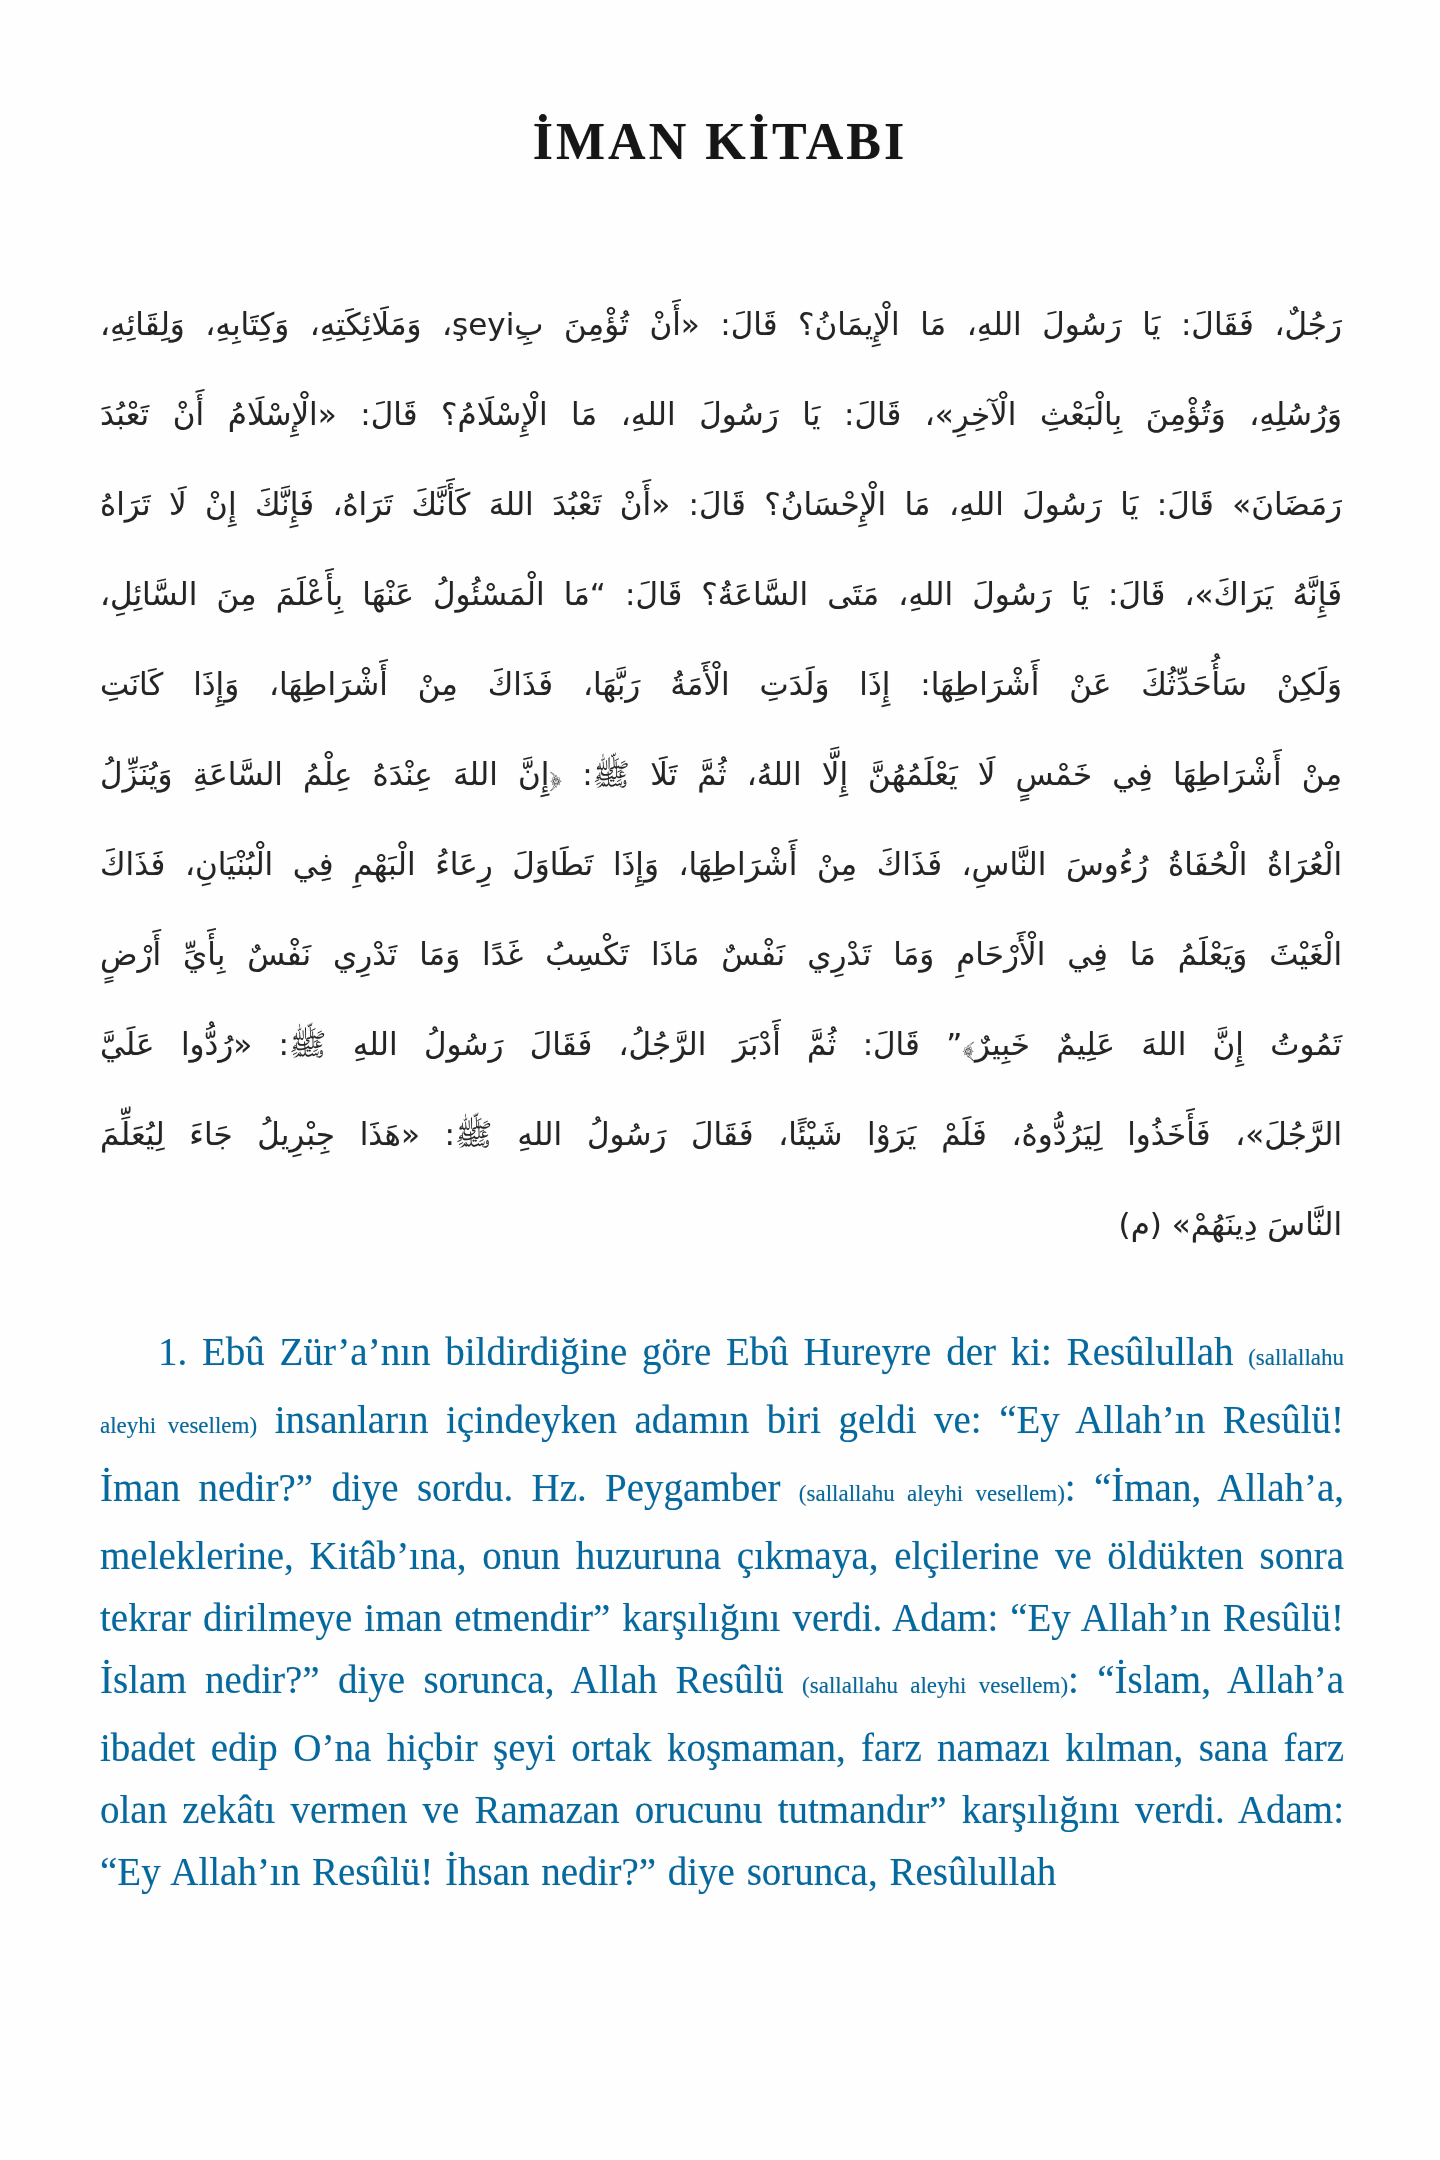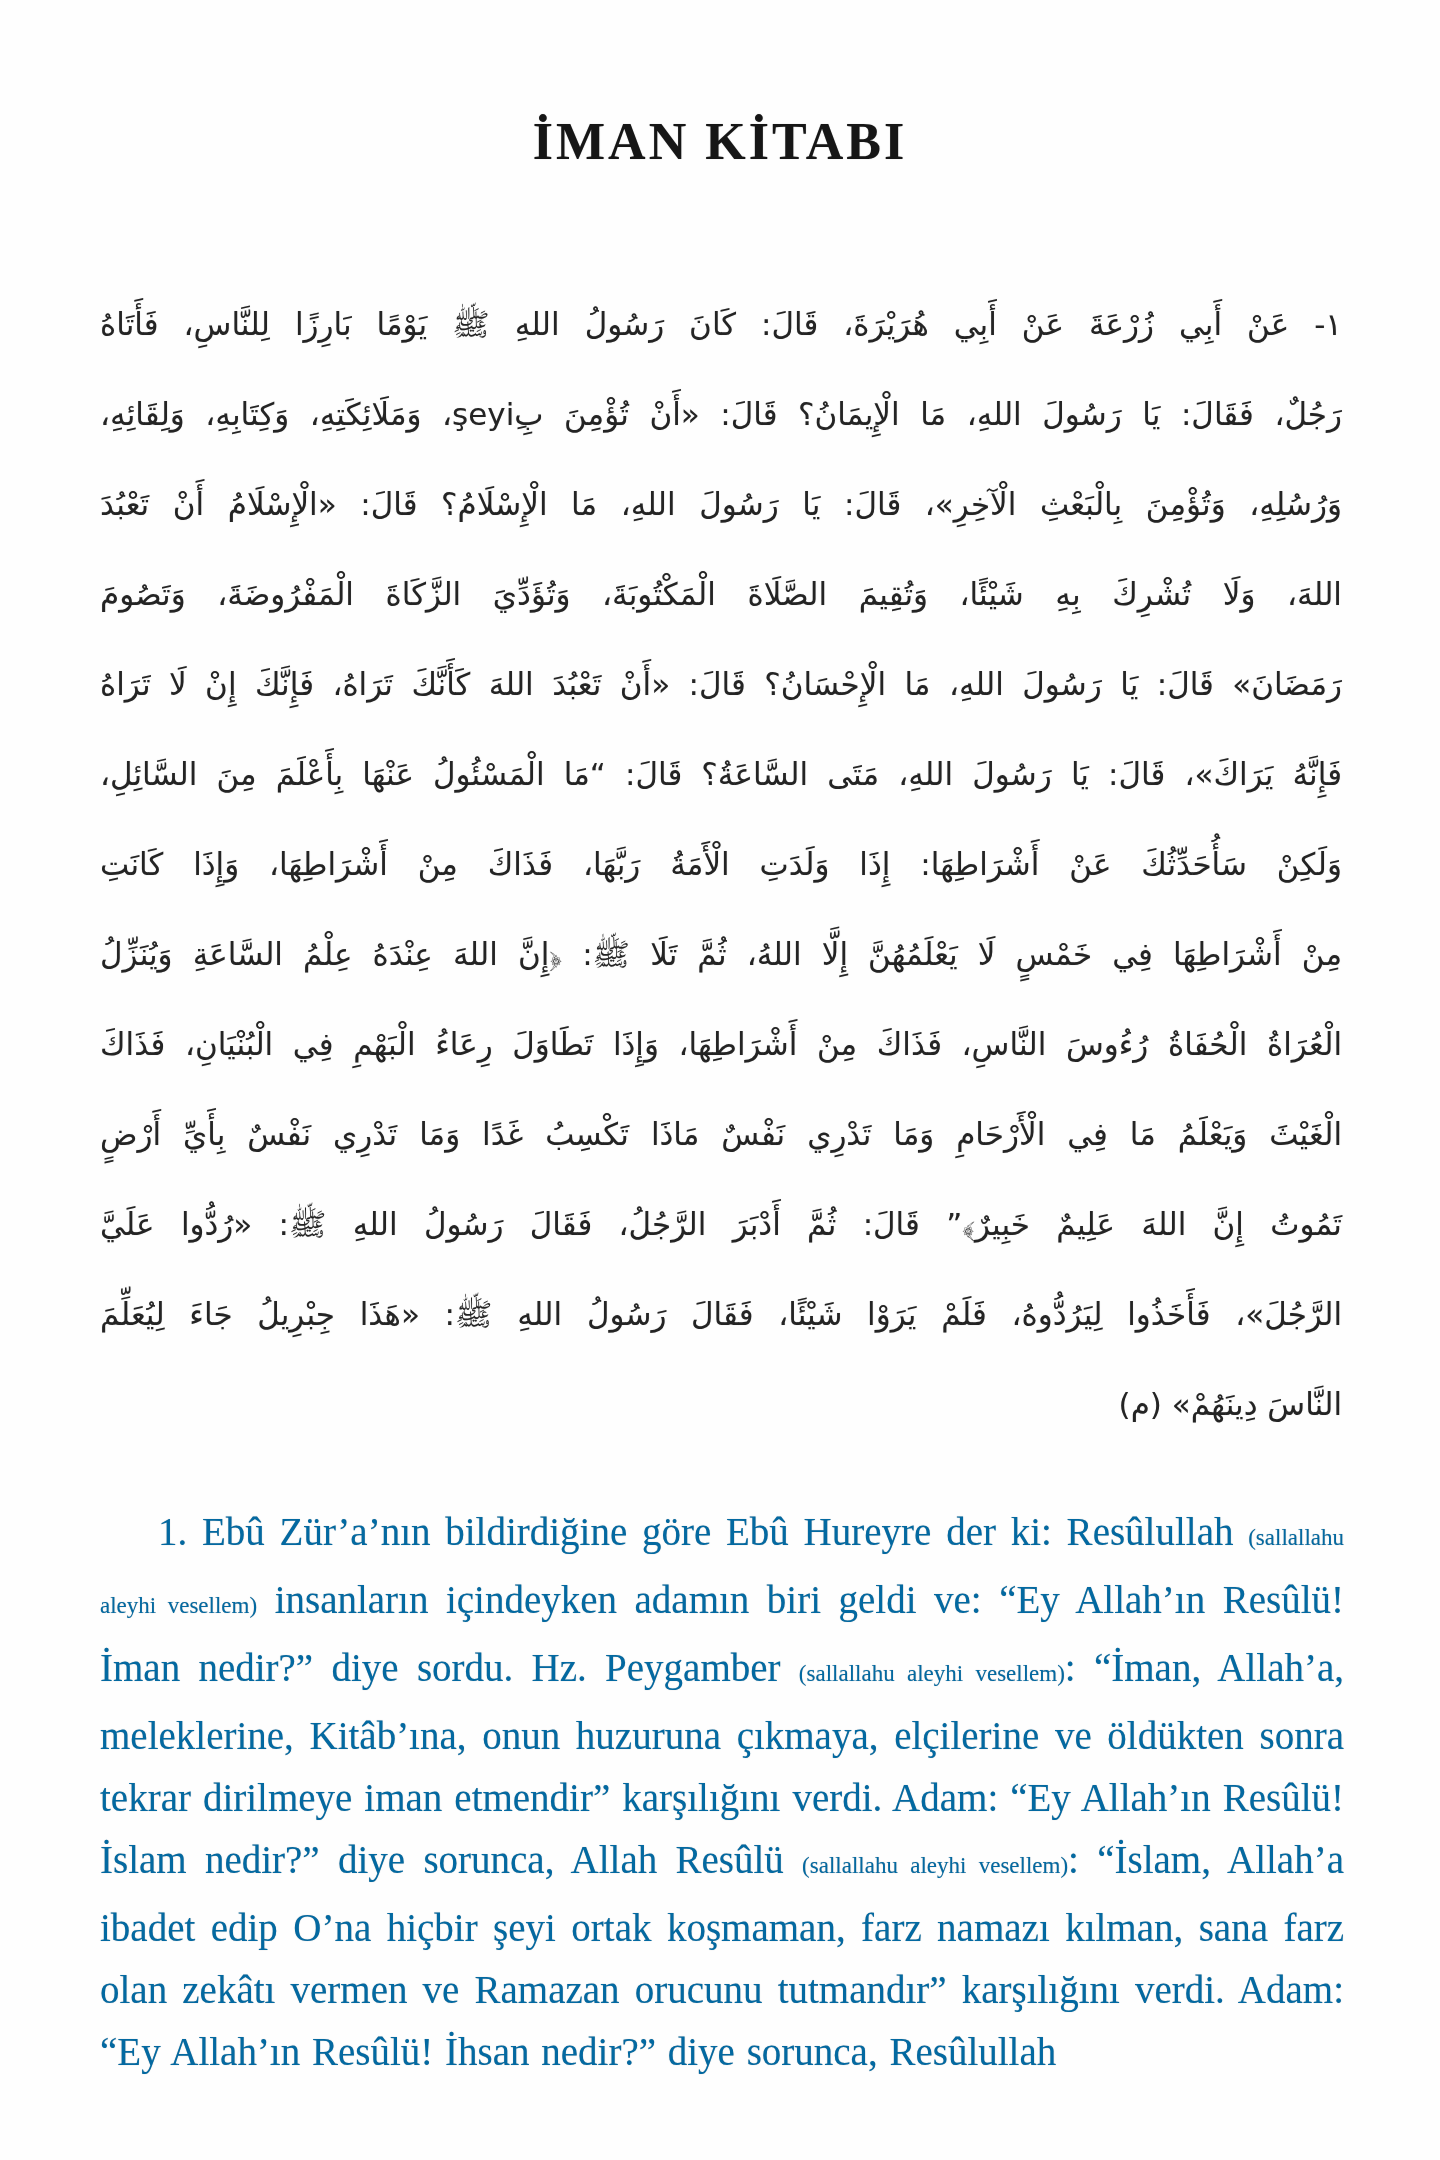--- a/index.html
+++ b/index.html
@@ -63,24 +63,22 @@
   }
 </style>
 </head>
 <body>
 
 <div class="page">
 
   <h1 class="page-title">İMAN KİTABI</h1>
 
   <div class="arabic-block">
-    <div class="arabic-line">١- عَنْ أَبِي زُرْعَةَ عَنْ أَبِي هُرَيْرَةَ، قَالَ: كَانَ رَسُولُ اللهِ ﷺ يَوْمًا بَارِزًا لِلنَّاسِ، فَأَتَاهُ</div>
     <div class="arabic-line">رَجُلٌ، فَقَالَ: يَا رَسُولَ اللهِ، مَا الْإِيمَانُ؟ قَالَ: «أَنْ تُؤْمِنَ بِşeyiِ، وَمَلَائِكَتِهِ، وَكِتَابِهِ، وَلِقَائِهِ،</div>
     <div class="arabic-line">وَرُسُلِهِ، وَتُؤْمِنَ بِالْبَعْثِ الْآخِرِ»، قَالَ: يَا رَسُولَ اللهِ، مَا الْإِسْلَامُ؟ قَالَ: «الْإِسْلَامُ أَنْ تَعْبُدَ</div>
-    <div class="arabic-line">اللهَ، وَلَا تُشْرِكَ بِهِ شَيْئًا، وَتُقِيمَ الصَّلَاةَ الْمَكْتُوبَةَ، وَتُؤَدِّيَ الزَّكَاةَ الْمَفْرُوضَةَ، وَتَصُومَ</div>
     <div class="arabic-line">رَمَضَانَ» قَالَ: يَا رَسُولَ اللهِ، مَا الْإِحْسَانُ؟ قَالَ: «أَنْ تَعْبُدَ اللهَ كَأَنَّكَ تَرَاهُ، فَإِنَّكَ إِنْ لَا تَرَاهُ</div>
     <div class="arabic-line">فَإِنَّهُ يَرَاكَ»، قَالَ: يَا رَسُولَ اللهِ، مَتَى السَّاعَةُ؟ قَالَ: “مَا الْمَسْئُولُ عَنْهَا بِأَعْلَمَ مِنَ السَّائِلِ،</div>
     <div class="arabic-line">وَلَكِنْ سَأُحَدِّثُكَ عَنْ أَشْرَاطِهَا: إِذَا وَلَدَتِ الْأَمَةُ رَبَّهَا، فَذَاكَ مِنْ أَشْرَاطِهَا، وَإِذَا كَانَتِ</div>
     <div class="arabic-line">مِنْ أَشْرَاطِهَا فِي خَمْسٍ لَا يَعْلَمُهُنَّ إِلَّا اللهُ، ثُمَّ تَلَا ﷺ: ﴿إِنَّ اللهَ عِنْدَهُ عِلْمُ السَّاعَةِ وَيُنَزِّلُ</div>
     <div class="arabic-line">الْعُرَاةُ الْحُفَاةُ رُءُوسَ النَّاسِ، فَذَاكَ مِنْ أَشْرَاطِهَا، وَإِذَا تَطَاوَلَ رِعَاءُ الْبَهْمِ فِي الْبُنْيَانِ، فَذَاكَ</div>
     <div class="arabic-line">الْغَيْثَ وَيَعْلَمُ مَا فِي الْأَرْحَامِ وَمَا تَدْرِي نَفْسٌ مَاذَا تَكْسِبُ غَدًا وَمَا تَدْرِي نَفْسٌ بِأَيِّ أَرْضٍ</div>
     <div class="arabic-line">تَمُوتُ إِنَّ اللهَ عَلِيمٌ خَبِيرٌ﴾” قَالَ: ثُمَّ أَدْبَرَ الرَّجُلُ، فَقَالَ رَسُولُ اللهِ ﷺ: «رُدُّوا عَلَيَّ</div>
     <div class="arabic-line">الرَّجُلَ»، فَأَخَذُوا لِيَرُدُّوهُ، فَلَمْ يَرَوْا شَيْئًا، فَقَالَ رَسُولُ اللهِ ﷺ: «هَذَا جِبْرِيلُ جَاءَ لِيُعَلِّمَ</div>
     <div class="arabic-line last-line">النَّاسَ دِينَهُمْ» (م)</div>
   </div>

